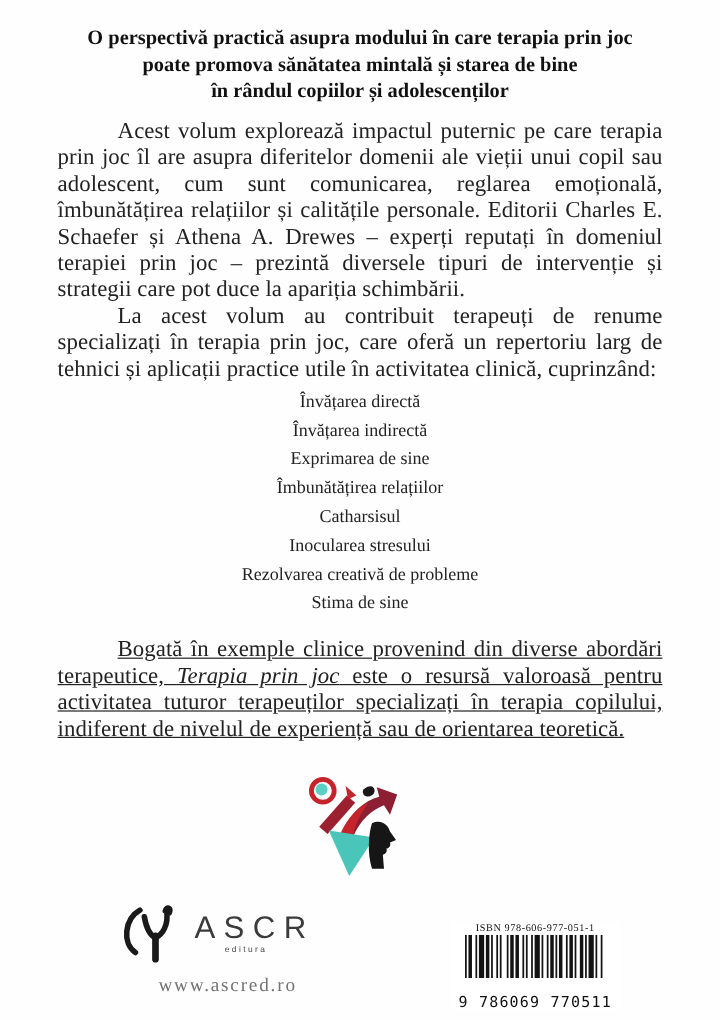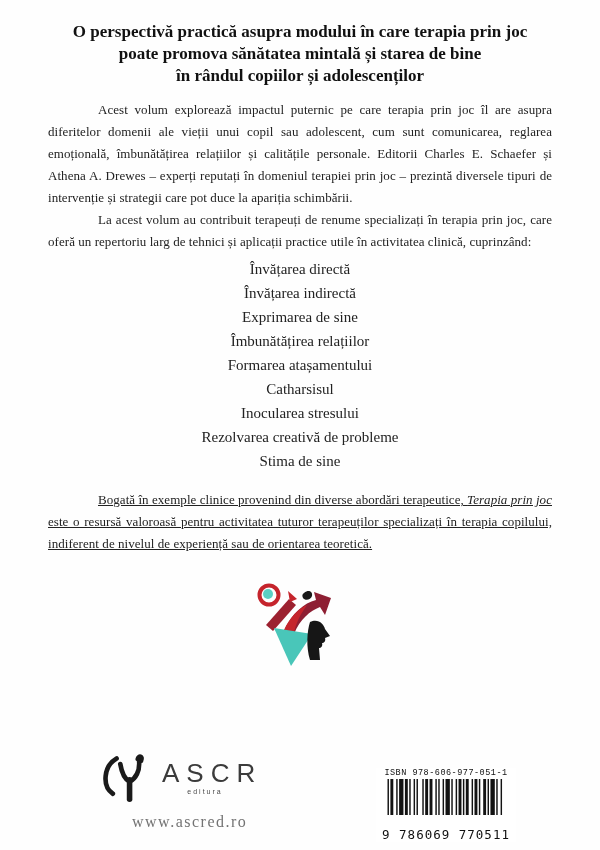--- a/index.html
+++ b/index.html
@@ -8,21 +8,21 @@
     background:#fefefe;overflow:hidden;
     font-family:"Liberation Serif", serif;color:#1d1d1d;
   }
   .content{padding:0 48px;}
   .tagline{
     margin:21px 8px 12px;text-align:center;
     font-size:17px;line-height:22px;font-weight:bold;color:#111;
   }
   .tagline span{display:block;}
   .body-par{
-    margin:0;font-size:13px;line-height:22px;text-align:justify;
+    margin:0;font-size:19px;line-height:22px;text-align:justify;
     text-indent:50px;letter-spacing:.05px;color:#222;
   }
   .tech-list{margin:4px 0 0;text-align:center;font-size:15px;line-height:24px;color:#222;}
   .closing{margin-top:16px;text-decoration:underline;}
   .closing em{font-style:italic;}
   .emblem-wrap{margin:18px auto 0;width:112px;height:96px;display:block;}
   .publisher{position:absolute;left:98px;top:750px;width:170px;}
   .pub-row{display:flex;align-items:flex-start;}
   .pub-glyph{width:52px;height:54px;margin-right:12px;}
   .pub-text{padding-top:10px;}
@@ -33,21 +33,21 @@
   .pub-tag{
     font-family:"Liberation Sans", sans-serif;font-size:7px;letter-spacing:2px;
     color:#4a4a4a;text-align:center;width:86px;margin-top:2px;
   }
   .pub-site{
     font-family:Liberation Serif, serif;font-size:16px;letter-spacing:1.5px;
     color:#737373;margin-top:9px;margin-left:34px;white-space:nowrap;
   }
   .isbn-block{position:absolute;left:376px;top:768px;width:140px;text-align:center;background:#fff;}
   .isbn-label{
-    font-family:Liberation Mono, monospace;font-size:8.5px;letter-spacing:.5px;
+    font-family:Liberation Serif, serif;font-size:8.5px;letter-spacing:.5px;
     color:#111;white-space:nowrap;margin-bottom:1px;
   }
   .isbn-bars{width:128px;height:36px;display:block;margin:0 auto;}
   .isbn-digits{
     font-family:"DejaVu Sans Mono", monospace;font-size:12.5px;letter-spacing:1px;
     color:#111;margin-top:12px;white-space:nowrap;
   }
 </style>
 </head>
 <body>
@@ -62,21 +62,20 @@
     </h1>
 
     <p class="body-par">Acest volum explorează impactul puternic pe care terapia prin joc îl are asupra diferitelor domenii ale vieții unui copil sau adolescent, cum sunt comunicarea, reglarea emoțională, îmbunătățirea relațiilor și calitățile personale. Editorii Charles E. Schaefer și Athena A. Drewes – experți reputați în domeniul terapiei prin joc – prezintă diversele tipuri de intervenție și strategii care pot duce la apariția schimbării.</p>
     <p class="body-par">La acest volum au contribuit terapeuți de renume specializați în terapia prin joc, care oferă un repertoriu larg de tehnici și aplicații practice utile în activitatea clinică, cuprinzând:</p>
 
     <div class="tech-list">
       <div>Învățarea directă</div>
       <div>Învățarea indirectă</div>
       <div>Exprimarea de sine</div>
       <div>Îmbunătățirea relațiilor</div>
-      <div>Formarea atașamentului</div>
       <div>Catharsisul</div>
       <div>Inocularea stresului</div>
       <div>Rezolvarea creativă de probleme</div>
       <div>Stima de sine</div>
     </div>
 
     <p class="body-par closing"><span>Bogată în exemple clinice provenind din diverse abordări terapeutice, </span><em>Terapia prin joc</em><span> este o resursă valoroasă pentru activitatea tuturor terapeuților specializați în terapia copilului, indiferent de nivelul de experiență sau de orientarea teoretică.</span></p>
 
     <svg class="emblem-wrap" viewBox="0 0 112 96" xmlns="http://www.w3.org/2000/svg">
 

